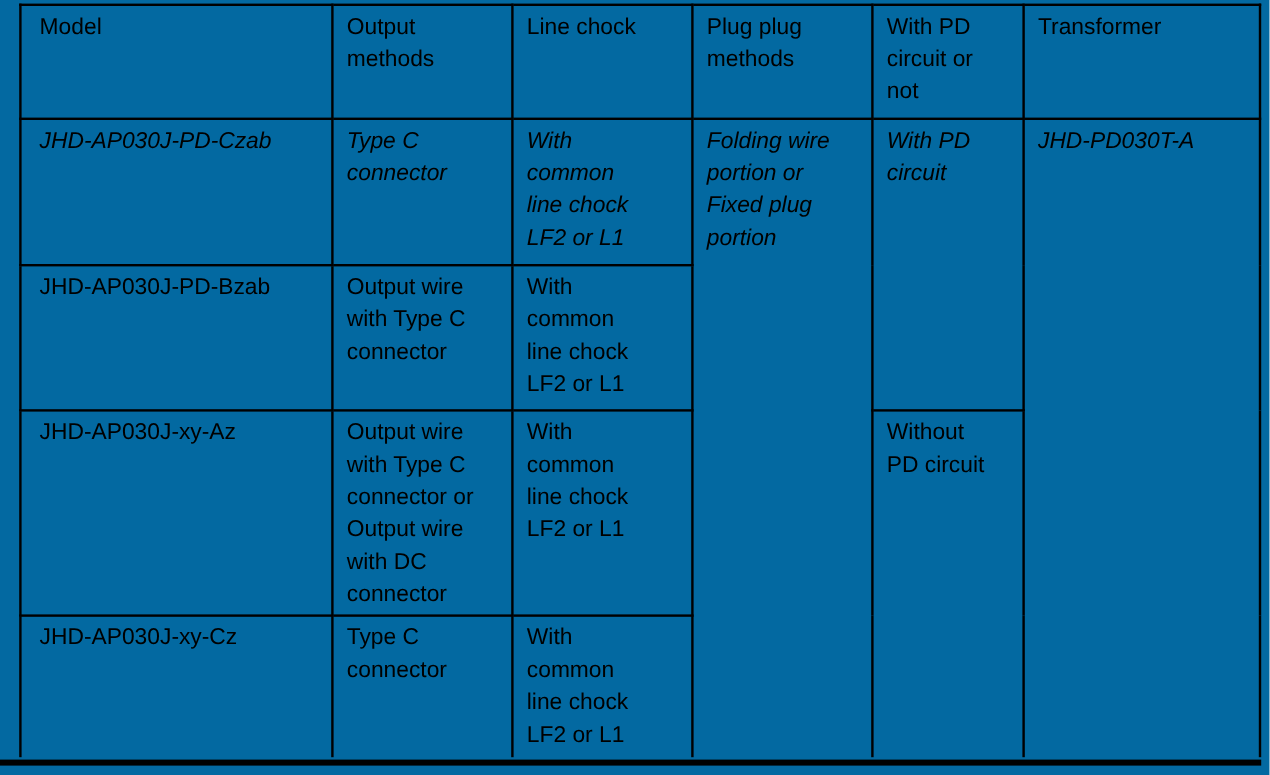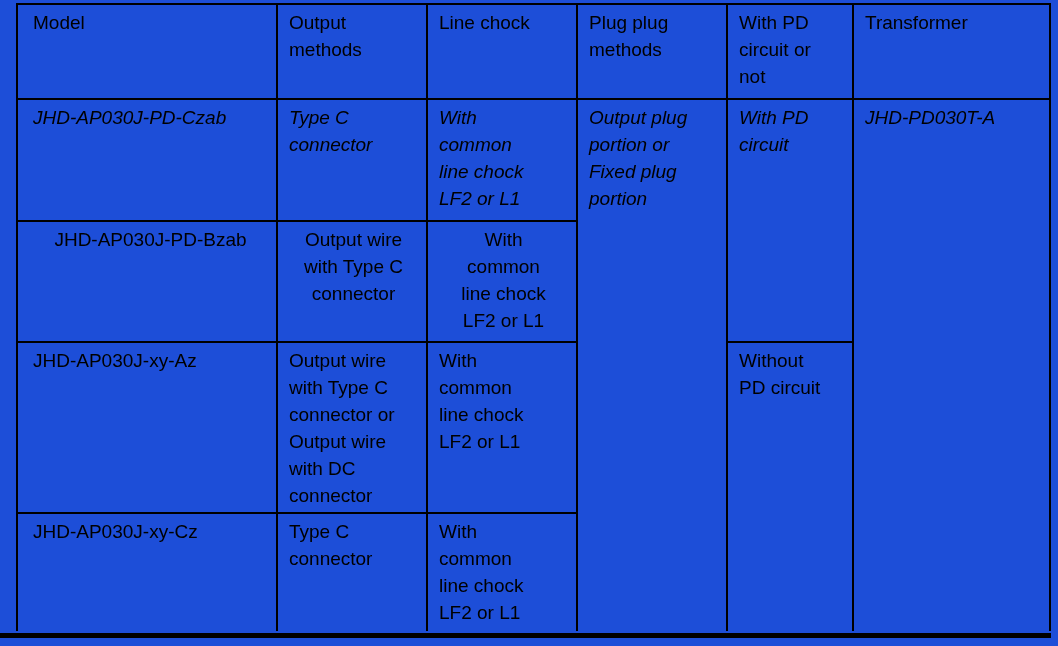--- a/index.html
+++ b/index.html
@@ -4,21 +4,21 @@
 <style>
   html, body {
     margin: 0;
     padding: 0;
     background: #ffffff;
   }
   .page {
     position: relative;
     width: 1058px;
     height: 646px;
-    background: #1d4ed8;
+    background: #0369a1;
     font-family: "Liberation Sans", sans-serif;
     color: #000000;
     overflow: hidden;
   }
   table.spec-table {
     position: absolute;
     left: 16px;
     top: 3px;
     width: 1033px;
     border-collapse: collapse;
@@ -29,21 +29,21 @@
     vertical-align: top;
     padding: 4px 8px 0 11px;
     font-size: 19px;
     line-height: 27px;
     white-space: pre-line;
     overflow: hidden;
   }
   table.spec-table td.col-model { padding-left: 15px; }
   tr.r-head { height: 95px; }
   tr.r1 { height: 122px; font-style: italic; }
-  tr.r2 { height: 121px; text-align: center; }
+  tr.r2 { height: 121px; }
   tr.r3 { height: 171px; padding-left: 19px; }
   tr.r4 { height: 118px; padding-left: 17px; }
   
   table.spec-table td.no-b { border-bottom: none; }
   .bottom-rule {
     position: absolute;
     left: 0;
     top: 633px;
     width: 1051px;
     height: 5px;
@@ -79,21 +79,21 @@
       </tr>
 
       <tr class="r1">
         <td class="col-model">JHD-AP030J-PD-Czab</td>
         <td>Type C
 connector</td>
         <td>With
 common
 line chock
 LF2 or L1</td>
-        <td rowspan="4" class="no-b">Output plug
+        <td rowspan="4" class="no-b">Folding wire
 portion or
 Fixed plug
 portion</td>
         <td rowspan="2">With PD
 circuit</td>
         <td rowspan="4" class="no-b">JHD-PD030T-A</td>
       </tr>
 
       <tr class="r2">
         <td class="col-model">JHD-AP030J-PD-Bzab</td>

